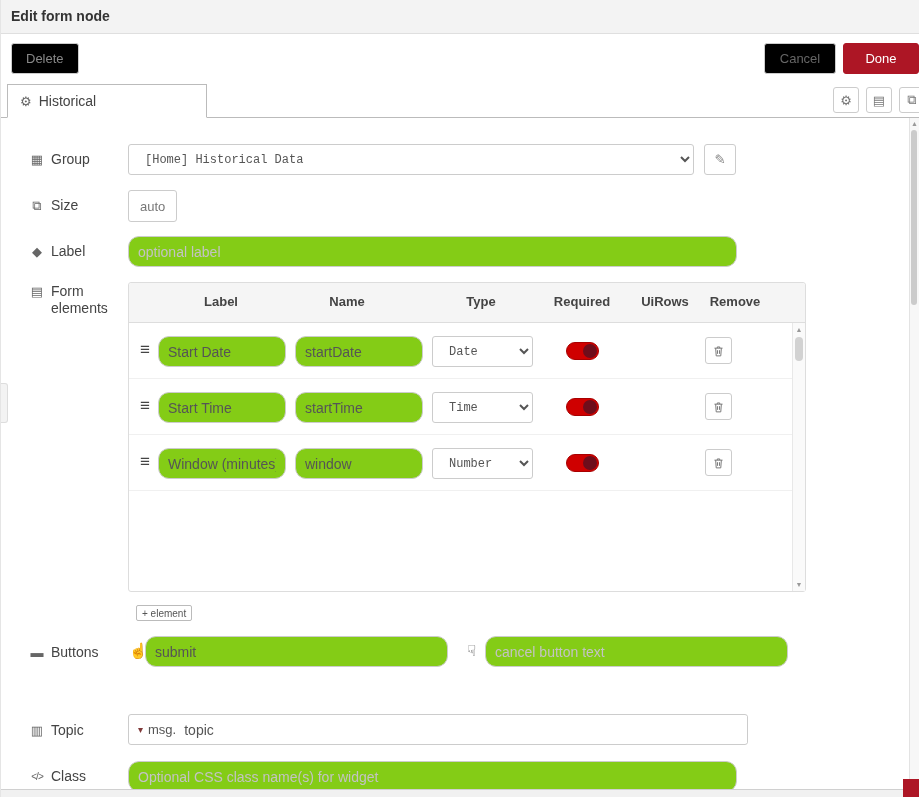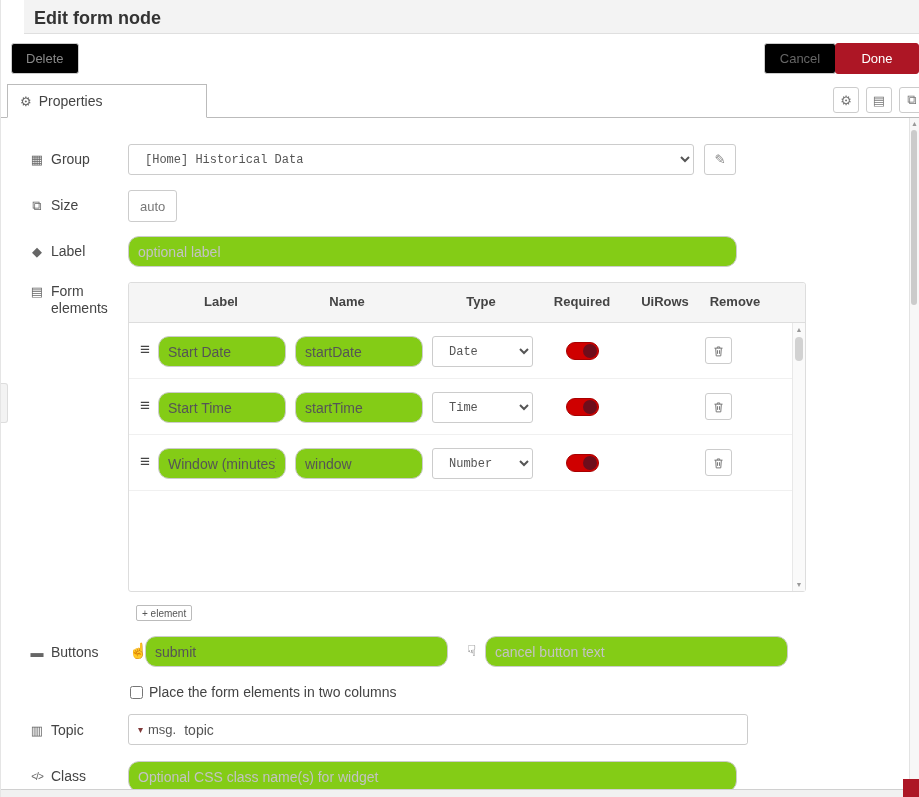--- a/index.html
+++ b/index.html
@@ -6,33 +6,33 @@
   html,body { margin:0; padding:0; background:#fff; }
   .app {
     position:relative; width:919px; height:797px; overflow:hidden;
     font-family:"Liberation Sans", sans-serif; color:#555; background:#fff;
     border-left:1px solid #e5e5e5;
   }
   
   .titlebar {
     position:absolute; top:0; left:0; right:0; height:34px;
     background:#f3f3f3; border-bottom:1px solid #dfdfdf;
-    padding:8px 10px; font-size:18px; font-weight:bold; color:#333;margin-left:23px;
+    padding:8px 10px; font-size:14px; font-weight:bold; color:#333;
   }
   
   .toolbar { position:absolute; top:34px; left:0; right:0; height:48px; background:#fff; }
   .btn {
     height:31px; padding:0 14px; font-size:13px; font-family:"Liberation Sans",sans-serif;
     background:#000000; border:1px solid #ccc; border-radius:3px; color:#888; cursor:pointer;
   }
   .btn-cancel { color:#666; }
   .btn-done { background:#ad1625; border-color:#ad1625; color:#fff; }
   #delete-btn { position:absolute; left:10px; top:9px; }
   #cancel-btn { position:absolute; right:83px; top:9px; width:72px; }
-  #done-btn   { position:absolute; right:0px;  top:9px; width:84px; }
+  #done-btn   { position:absolute; right:0px;  top:9px; width:76px; }
   
   .tabrow { position:absolute; top:82px; left:0; right:0; height:36px; background:#fff; border-bottom:1px solid #bbb; }
   .tab {
     position:absolute; left:6px; top:2px; width:200px; height:34px;
     background:#fff; border:1px solid #bbb; border-bottom:1px solid #fff;
     display:flex; align-items:center; padding:0 12px; gap:7px;
     font-size:14px; color:#444; z-index:2;
   }
   .tab .icon { color:#666; font-size:13px; }
   .mini-btn {
@@ -125,21 +125,21 @@
 
   <div class="toolbar">
     <button id="delete-btn" class="btn">Delete</button>
     <button id="cancel-btn" class="btn btn-cancel">Cancel</button>
     <button id="done-btn" class="btn btn-done">Done</button>
   </div>
 
   <div class="tabrow">
     <div class="tab">
       <span class="icon">⚙</span>
-      <span>Properties</span>
+      <span>Historical</span>
     </div>
     <button class="mini-btn" style="right:60px;">
         <span>⚙</span>
       </button>
     <button class="mini-btn" style="right:27px;">
         <span>▤</span>
       </button>
     <button class="mini-btn" style="right:-6px;">
         <span>⧉</span>
       </button>
@@ -243,24 +243,20 @@
 
     <div class="field-label" style="top:526px;">
       <span class="icon">▬</span>
       <span>Buttons</span>
     </div>
     <span class="hand-icon" style="left:128px; top:524px;">☝</span>
     <input class="txt-input" style="position: absolute; left: 144px; top: 518px; width: 303px;" value="submit">
     <span class="hand-icon" style="left:466px; top:524px;">☟</span>
     <input class="txt-input" style="position: absolute; left: 484px; top: 518px; width: 303px;" placeholder="cancel button text">
 
-    <div class="chk-row">
-      <input type="checkbox" style="">
-      <span>Place the form elements in two columns</span>
-    </div>
 
     <div class="field-label" style="top:604px;">
       <span class="icon">▥</span>
       <span>Topic</span>
     </div>
     <div class="typed-input">
       <button class="ti-btn">
         <span class="caret">▾</span>
         <span>msg.</span>
       </button>

